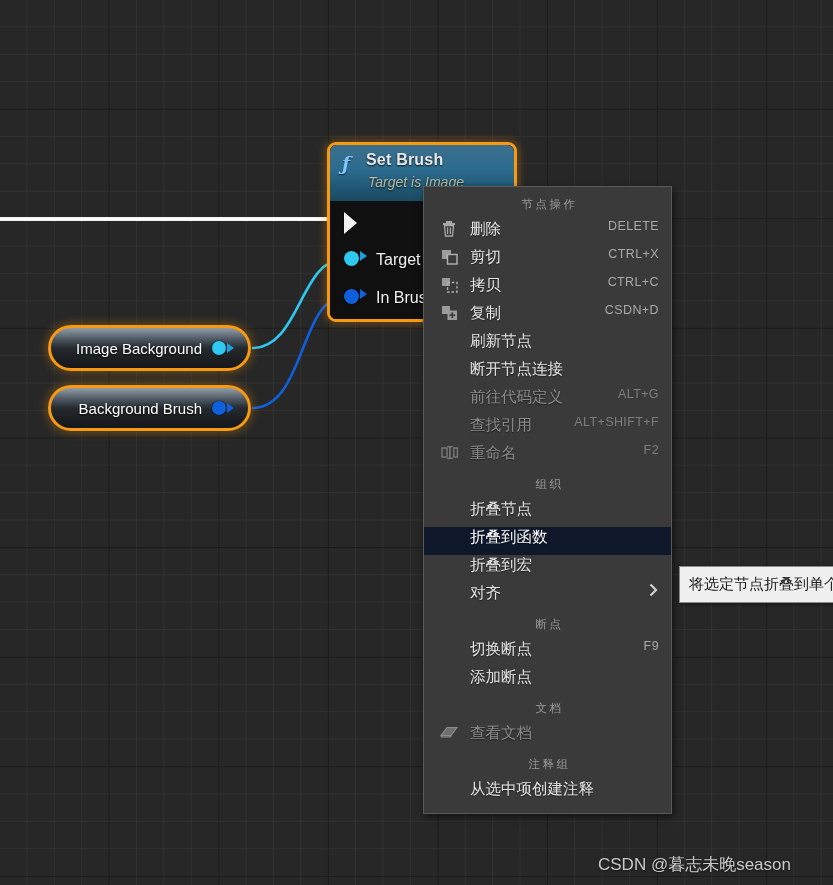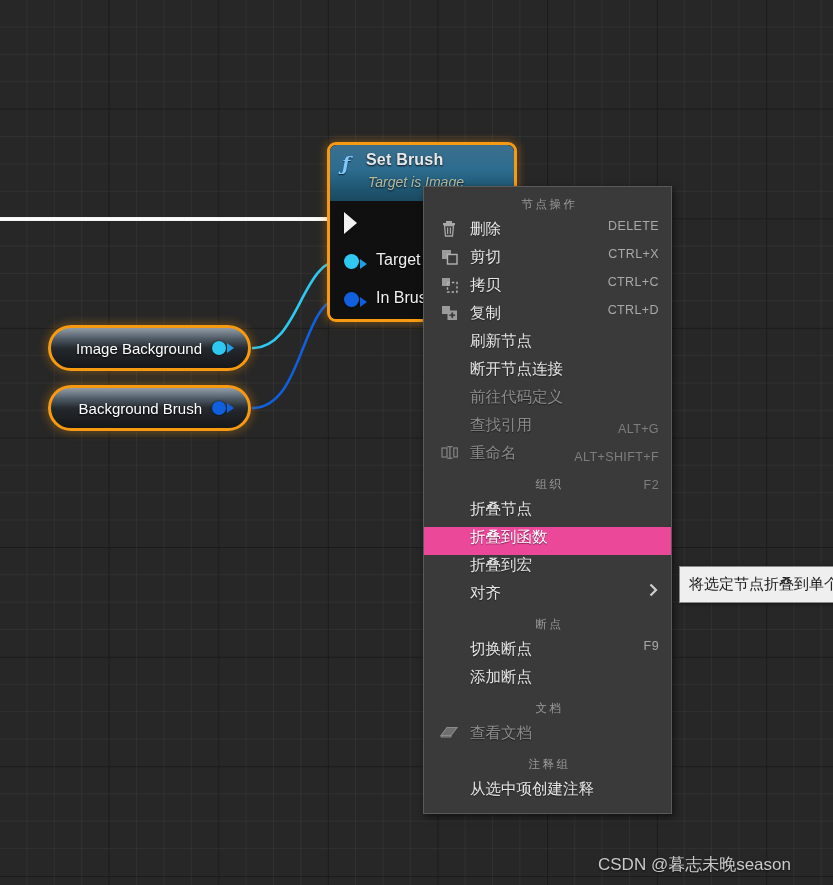--- a/index.html
+++ b/index.html
@@ -71,21 +71,21 @@
   .node-subtitle {
     position: absolute; left: 38px; top: 29px;
     font-size: 14px; font-style: italic; color: #b9bba0;
     text-shadow: 0 1px 2px rgba(0,0,0,0.8);
   }
   .node-body {
     position: relative;
     background: #101010;
     height: 118px;
   }
-  .pin-row { position: absolute; left: 0; display: flex; align-items: flex-end; }
+  .pin-row { position: absolute; left: 0; display: flex; align-items: flex-start; }
   .pin-exec {
     width: 0; height: 0;
     border-top: 11px solid transparent;
     border-bottom: 11px solid transparent;
     border-left: 13px solid #f2f2f2;
     margin-left: 14px;
     filter: drop-shadow(0 0 1px rgba(0,0,0,0.8));
   }
   .pin-dot {
     width: 15px; height: 15px; border-radius: 50%;
@@ -167,42 +167,42 @@
     flex: 1; height: 1px; background: #6a6a6a;
     margin-left: 10px; margin-right: 2px;
   }
   .menu-item {
     position: relative;
     display: flex; align-items: flex-start;
     height: 28px;
     padding-left: 14px; padding-right: 12px;
     cursor: default;
   }
-  .menu-item.selected { background: #ec4899; }
+  .menu-item.selected { background: #0f172a; }
   .mi-icon {
     width: 22px; height: 18px;
     margin-right: 10px;
     flex: 0 0 22px;
     display: flex; align-items: center; justify-content: center;
   }
   .mi-icon svg { display: block; }
   .mi-label {
     font-size: 15.5px; color: #e6e6e6;
     white-space: nowrap;
     text-shadow: 0 1px 1px rgba(0,0,0,0.5);
   }
   .menu-item.disabled .mi-label { color: #8b8b8b; }
   .menu-item.selected .mi-label { color: #ffffff; }
   .mi-shortcut {
     margin-left: auto;
     font-size: 12.5px; color: #a9a9a9;
     letter-spacing: 0.4px;
     white-space: nowrap;
   }
-  .menu-item.disabled .mi-shortcut { color: #7e7e7e; margin-top: 35px; }
+  .menu-item.disabled .mi-shortcut { color: #7e7e7e; }
   .mi-submenu {
     margin-left: auto;
     color: #cfcfcf;
     display: flex; align-items: center;
   }
 
   
   #tooltip {
     position: absolute;
     left: 679px; top: 566px;
@@ -331,21 +331,21 @@
     <div class="menu-item">
       <span class="mi-icon">
         <svg width="17" height="17" viewBox="0 0 17 17">
           <rect x="1" y="2" width="8" height="8" fill="#9b9b9b"></rect>
           <rect x="6.5" y="6.5" width="9.5" height="9.5" fill="#9b9b9b"></rect>
           <rect x="10.4" y="8.4" width="1.7" height="5.7" fill="#3a3a3a"></rect>
           <rect x="8.4" y="10.4" width="5.7" height="1.7" fill="#3a3a3a"></rect>
         </svg>
       </span>
       <span class="mi-label">复制</span>
-      <span class="mi-shortcut">CTRL+D</span>
+      <span class="mi-shortcut">CSDN+D</span>
     </div>
 
     <div class="menu-item">
       <span class="mi-icon"></span>
       <span class="mi-label">刷新节点</span>
       <span class="mi-shortcut"></span>
     </div>
 
     <div class="menu-item">
       <span class="mi-icon"></span>

